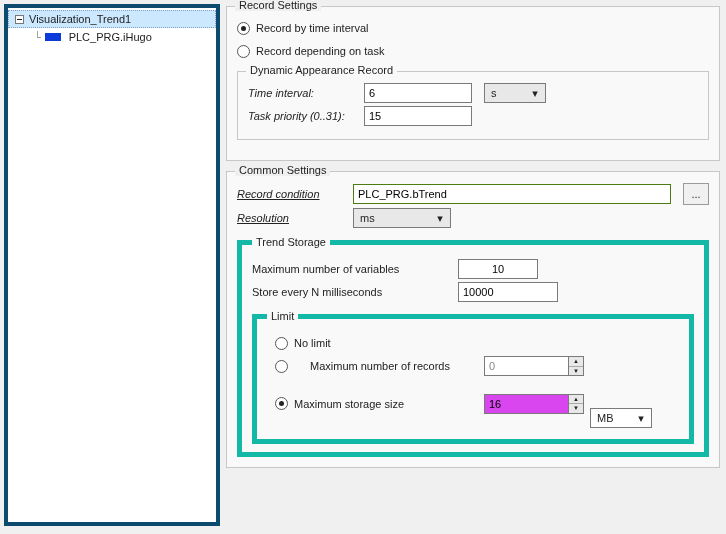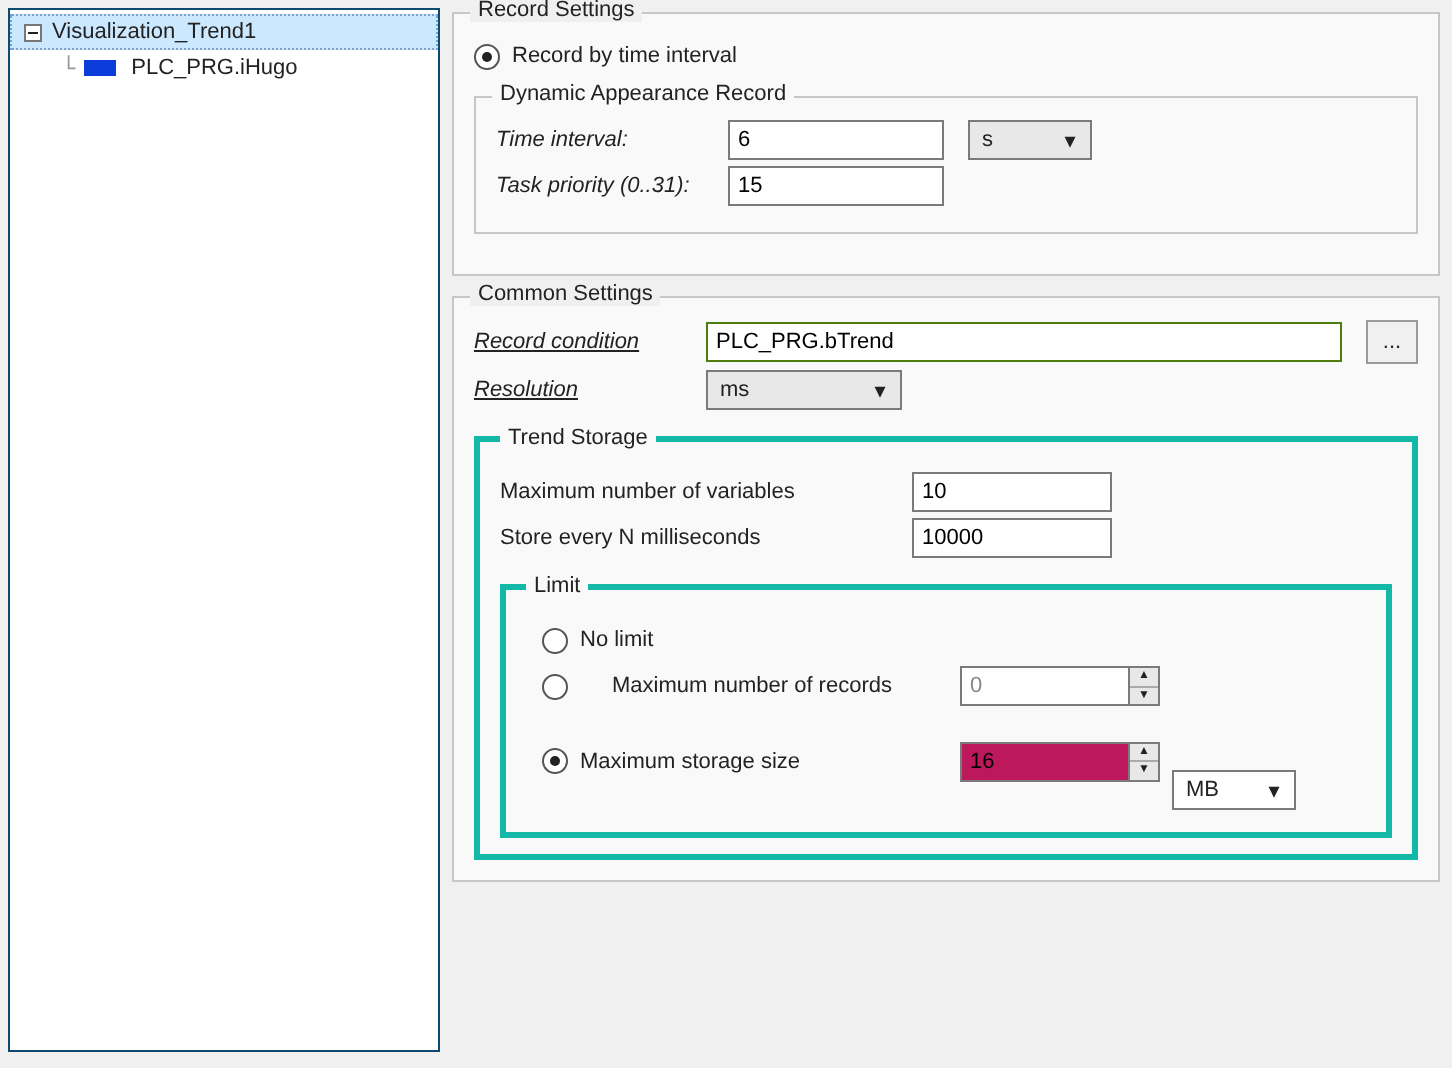--- a/index.html
+++ b/index.html
@@ -17,21 +17,21 @@
   .app {
     display: flex;
     width: 726px;
     height: 534px;
   }
   .tree-panel {
     width: 216px;
     height: 522px;
     margin: 4px 0 4px 4px;
     background: #fff;
-    border: 1px solid #0c4a6e;
+    border: 4px solid #0c4a6e;
     overflow: auto;
   }
   .tree-row {
     display: flex;
     align-items: center;
     height: 18px;
     padding-left: 4px;
     white-space: nowrap;
   }
   .tree-row.selected {
@@ -101,33 +101,33 @@
   .select.light { background: #fff; margin-top: 29px; }
   .select .chev {
     width: 14px; text-align:center;
   }
   .btn-small {
     width: 26px; height: 22px; border: 1px solid #9a9a9a; background:#f0f0f0;
     display:inline-flex; align-items:center; justify-content:center; cursor:pointer;
     margin-left: 6px;
   }
   fieldset.inner-group {
-    border: 3px solid #14b8a6;
+    border: 5px solid #14b8a6;
     margin: 8px 0 0 0;
     padding: 8px 10px;
   }
   .inner-group > legend {
     font-size: 11px; padding: 0 4px; color:#222;
   }
   .spin-wrap {
     display: inline-flex; align-items: stretch; height:20px;
   }
   .spin-wrap input {
     width: 84px; height: 20px; border: 1px solid #7a7a7a; border-right:none;
-    background:#be185d; padding: 0 4px; font: inherit;
+    background:#d946ef; padding: 0 4px; font: inherit;
   }
   .spin-wrap input:disabled { color: #888; background:#fff; }
   .spin-btns {
     width: 16px; border:1px solid #7a7a7a; display:flex; flex-direction:column;
     background:#e8e8e8;
   }
   .spin-btns div {
     flex:1; display:flex; align-items:center; justify-content:center;
     font-size: 6px; line-height: 1; cursor:pointer;
   }
@@ -161,20 +161,24 @@
 
   <div class="right-panel">
 
     <div class="groupbox" style="">
       <div class="group-title">Record Settings</div>
 
       <div class="radio-row">
         <span class="radio dot"></span>
         <span>Record by time interval</span>
       </div>
+      <div class="radio-row">
+        <span class="radio"></span>
+        <span>Record depending on task</span>
+      </div>
 
       <div class="groupbox" style="margin-top:10px;">
         <div class="group-title inner">Dynamic Appearance Record</div>
 
         <div class="form-row gap6">
           <span class="label-col">Time interval:</span>
           <input class="num-input" value="6" style="">
           <span class="select" style="width:62px;margin-left:6px;">
             <span>s</span>
             <span class="chev">▾</span>
@@ -203,21 +207,21 @@
           <span>ms</span>
           <span class="chev">▾</span>
         </span>
       </div>
 
       <fieldset class="inner-group">
         <legend>Trend Storage</legend>
 
         <div class="form-row gap6">
           <span class="label-col-wide">Maximum number of variables</span>
-          <input class="num-input" style="width: 100px;" value="10">
+          <input class="num-input" style="width: 80px; text-align: center;" value="10">
         </div>
         <div class="form-row gap6">
           <span class="label-col-wide">Store every N milliseconds</span>
           <input class="num-input" style="width: 100px;" value="10000">
         </div>
 
         <fieldset class="inner-group">
           <legend>Limit</legend>
 
           <div class="radio-row ml8">

